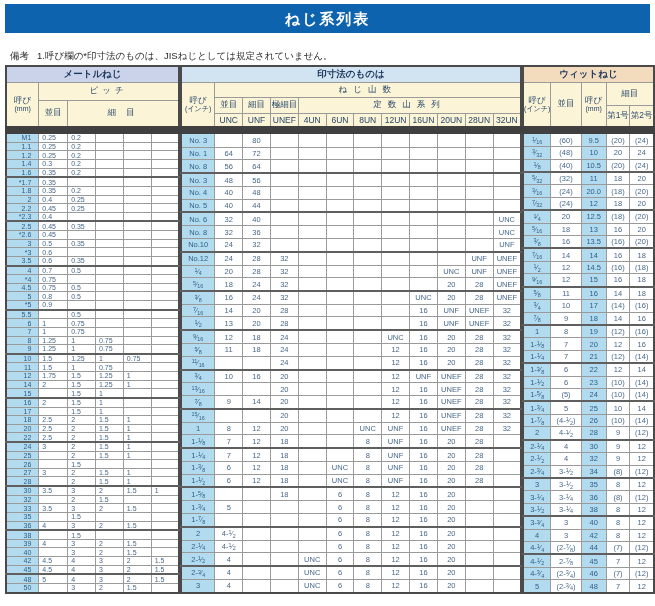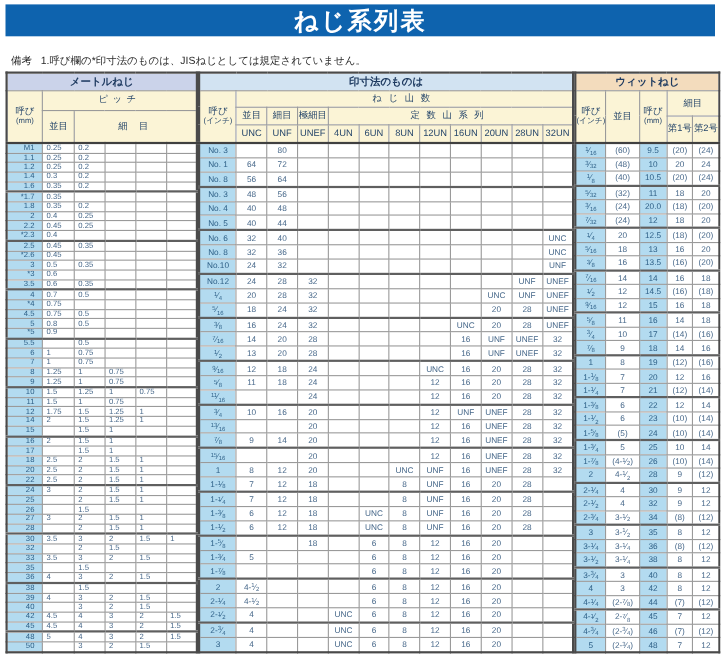--- a/index.html
+++ b/index.html
@@ -1,34 +1,34 @@
 <!DOCTYPE html>
 <html><head>
 <meta charset="utf-8">
 <style>
   * { box-sizing: border-box; margin: 0; padding: 0; }
   html,body { width: 655px; height: 606px; background: #fff;
     font-family: "Liberation Sans", "DejaVu Sans", sans-serif; }
   .page { position: relative; width: 655px; height: 606px; overflow: hidden; }
 
   .title-bar { position: absolute; left: 5px; top: 4px; width: 645px; height: 29px;
-    background: #0e63ae; color: #fff; font-size: 22px; font-weight: bold;
+    background: #0e63ae; color: #fff; font-size: 15px; font-weight: bold;
     text-align: center; line-height: 29px; letter-spacing: 2px; }
 
   .notes { position: absolute; left: 10px; top: 50px; display: flex;
     font-size: 9.5px; color: #2b2b2b; line-height: 1.3; }
   .notes .lbl { margin-right: 8px; }
 
   .tables { position: absolute; left: 5px; top: 65px; display: flex; align-items: flex-start; }
 
   table { border-collapse: collapse; table-layout: fixed; height: 529px;
     border: 2px solid #4a4a4a; }
   th, td { border: 1px solid #9a9a9a; overflow: hidden; white-space: nowrap;
     font-weight: normal; }
-  thead { border-bottom: 2px solid #404040; margin-top: 48px; }
+  thead { border-bottom: 8px solid #404040; margin-top: 48px; }
   tr.sep td { border-top: 2px solid #5f5f5f; }
 
   tr.sect th { height: 16px; font-size: 9.5px; font-weight: bold; color: #1e3a60;
     text-align: center; }
   .st-m { background: #cbd3ea; }
   .st-u { background: #d2e3f2; }
   .st-w { background: #f3dcbd; font-family: Liberation Serif, serif; }
 
   th.hy { background: #fbf4d6; color: #27476b; font-size: 8.5px; text-align: center; }
   th.nomh div { line-height: 1.1; }

